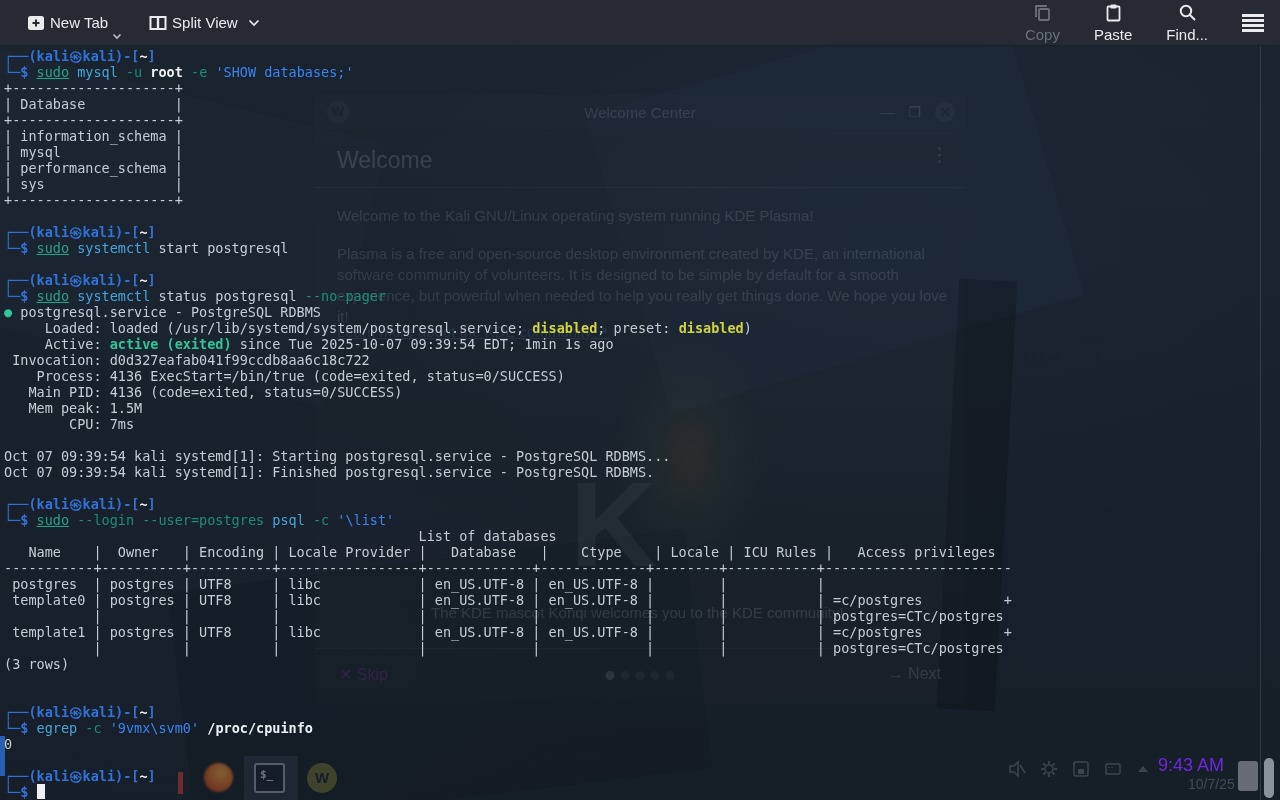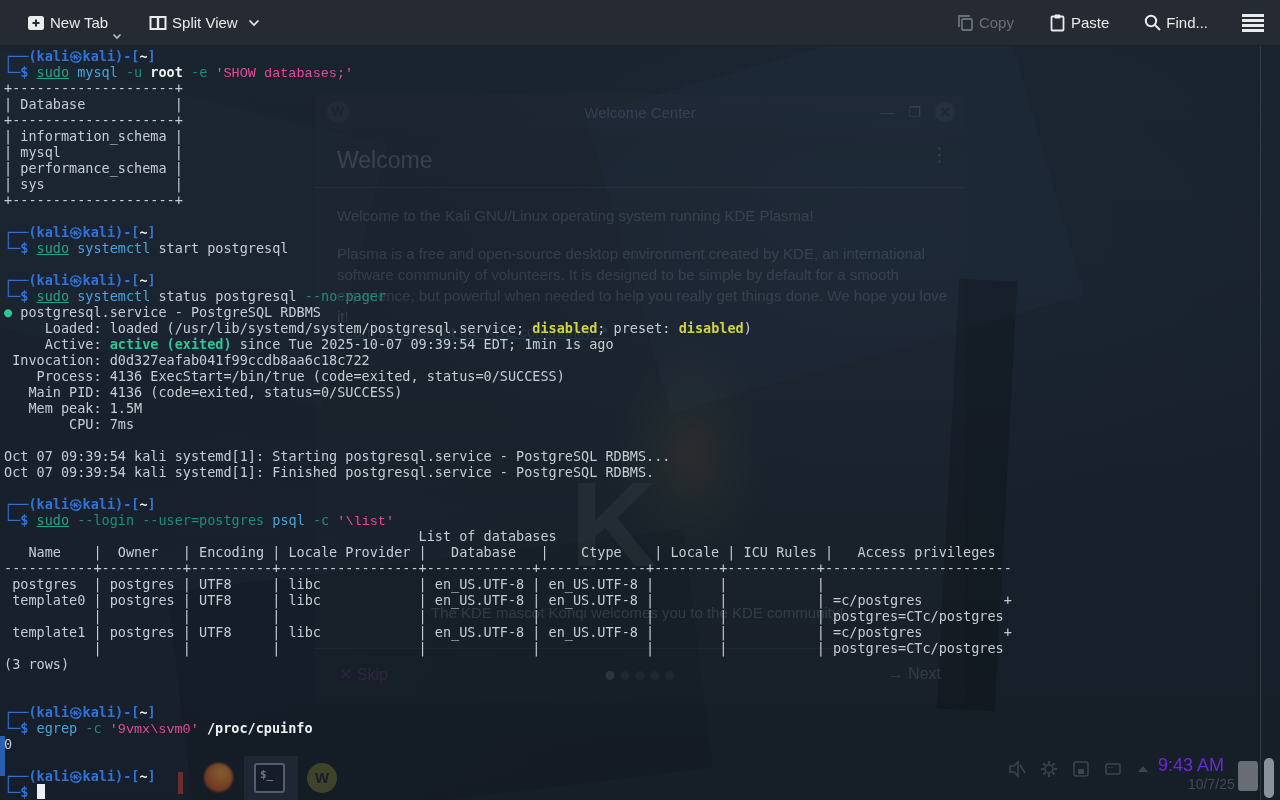--- a/index.html
+++ b/index.html
@@ -65,38 +65,38 @@
 
   
   .toolbar {
     position:absolute; top:0; left:0; right:0; height:46px; z-index:6;
     background:#262b33; border-bottom:1px solid #1b1f26;
     display:flex; align-items:center; color:#e9ebed; font-size:15px;
   }
   .tb-btn { display:flex; align-items:center; gap:4px; margin-left:26px; position:relative; cursor:default; }
   .tb-btn svg { display:block; }
   .tb-right { margin-left:auto; display:flex; align-items:center; gap:34px; margin-right:16px; }
-  .tb-right .tb-btn { margin-left:0; }
+  .tb-right .tb-btn { margin-left:0;flex-direction:column; }
   .tb-disabled { color:#697079; }
   .mini-chev { position:absolute; right:-14px; bottom:-7px; }
   .burger { width:22px; height:18px; background:repeating-linear-gradient(#e9ebed 0 3px, transparent 3px 5px); }
 
   
   .terminal {
     position:absolute; top:46px; left:0; right:0; bottom:0; z-index:3;
     font-family:"DejaVu Sans Mono", monospace; font-size:13.5px; line-height:16px;
     padding:2px 16px 0 4px;
   }
   .tl { white-space:pre; height:16px; color:#c6ccd4; }
   .c-b { color:#3273d9; font-weight:bold; }
   .c-w { color:#eef1f4; font-weight:bold; }
   .c-c { color:#49a4d9; }
   .c-s { color:#27a284; text-decoration:underline; }
   .c-t { color:#1d8f75; }
-  .c-o { color:#ec4899;font-family:Liberation Mono, monospace; }
+  .c-o { color:#3b82f6; }
   .c-f { color:#c6ccd4; }
   .c-g { color:#30c798; font-weight:bold; }
   .c-y { color:#d1d340; font-weight:bold; }
   .cursor { display:inline-block; width:8px; height:15px; background:#eef1f3; vertical-align:-2px; }
 
   
   .scroll-track { position:absolute; left:1260px; top:46px; bottom:0; width:1px; background:rgba(255,255,255,.12); z-index:4; }
   .scroll-thumb { position:absolute; left:1264px; top:758px; width:10px; height:40px; background:#969da6; border-radius:5px; z-index:7; opacity:.9; }
 </style>
 </head>

